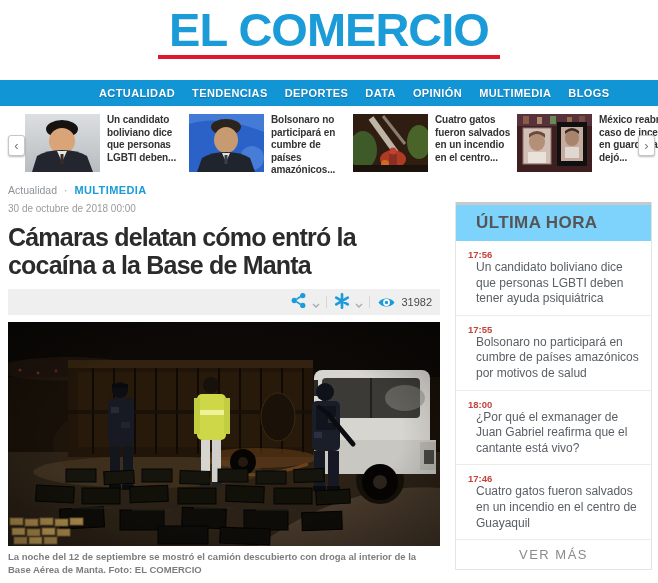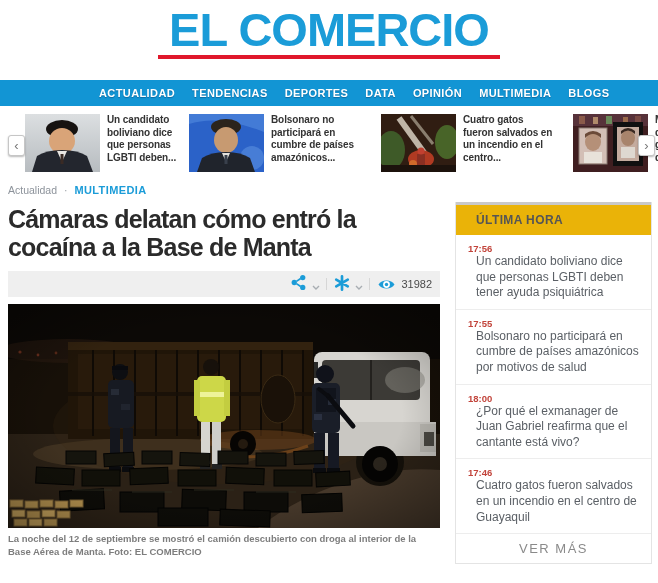--- a/index.html
+++ b/index.html
@@ -13,21 +13,21 @@
   .logo-underline { width:342px; height:4px; margin:2px auto 0; background:var(--brand_red,#e0182b); }
 
   
   .main-nav { margin-top:21px; height:26px; background:var(--nav_bg,#1295d4);
               display:flex; align-items:center; padding-left:99px; }
   .nav-item { color:#fff; font-size:11px; font-weight:bold; letter-spacing:.4px;
               margin-right:17px; text-shadow:0 1px 1px rgba(0,30,70,.35); cursor:pointer; white-space:nowrap; }
 
   
   .carousel { position:relative; display:flex; padding:8px 0 6px 6px; height:74px; }
-  .car-item { display:flex; width:192px; flex-shrink:0; cursor:pointer; }
+  .car-item { display:flex; width:164px; flex-shrink:0; cursor:pointer; }
   .car-item:first-child { padding-left:19px; width:183px; }
   .car-thumb { width:75px; height:58px; flex-shrink:0; overflow:hidden; background:#ddd; }
   .car-thumb svg { display:block; }
   .car-title { margin-left:7px; width:92px; font-size:10px; font-weight:bold;
                color:#333; line-height:1.25; letter-spacing:-.1px; }
   .car-arrow { position:absolute; top:29px; width:17px; height:21px; background:#fff;
                border:1px solid #c6c6c6; border-radius:3px; box-shadow:0 1px 2px rgba(0,0,0,.28);
                color:#777; font-size:13px; line-height:19px; text-align:center; cursor:pointer; padding:0; }
   .car-arrow.prev { left:8px; }
   .car-arrow.next { right:3px; }
@@ -52,22 +52,22 @@
   .chev { margin:3px 2px 0; }
   .views-count { font-size:11px; color:#4a4a4a; margin-left:5px; }
 
   .article-photo { margin-top:7px; width:432px; height:224px; }
   .article-photo svg { display:block; }
   .article-caption { margin-top:5px; font-size:9.5px; font-weight:bold; color:#7d7d7d;
                      line-height:1.35; width:430px; }
 
   
   .last-hour-box { border:1px solid #e4e4e4; border-top:none; }
-  .lh-header { background:#eab308; border-top:3px solid #c9c9c9; padding:8px 0 8px 20px;
-               font-size:12px; font-weight:bold; color:#555; letter-spacing:.4px; }
+  .lh-header { background:#7dd3fc; border-top:3px solid #c9c9c9; padding:8px 0 8px 20px;
+               font-size:17px; font-weight:bold; color:#555; letter-spacing:.4px; }
   .lh-item { display:flex; padding:8px 8px 8px 12px; cursor:pointer;flex-direction:column; }
   .lh-item + .lh-item { border-top:1px solid #ededed; }
   .lh-time { width:30px; flex-shrink:0; font-size:9.5px; font-weight:bold; color:var(--time_red,#c2443b); }
   .lh-text { margin-left:8px; font-size:12px; color:#5b6066; line-height:1.3; }
   .lh-more { border-top:1px solid #ededed; text-align:center; padding:7px 0;
              font-size:13px; color:#8a8a8a; letter-spacing:1.5px; cursor:pointer; }
 </style>
 </head>
 <body>
 
@@ -171,20 +171,21 @@
 </section>
 
 <div class="content-row">
 
   <main class="article-col">
     <div class="breadcrumb">
       <span class="bc-section">Actualidad</span>
       <span class="bc-sep">·</span>
       <span class="bc-category">MULTIMEDIA</span>
     </div>
+    <div class="article-date">30 de octubre de 2018 00:00</div>
     <h1 class="article-title">Cámaras delatan cómo entró la cocaína a la Base de Manta</h1>
 
     <div class="share-bar">
       <button class="icon-btn">
         <span>
           <svg width="17" height="17" viewBox="0 0 18 18">
             <circle cx="4.5" cy="9" r="2.8" fill="#1b9cd8"></circle>
             <circle cx="13.5" cy="3.8" r="2.8" fill="#1b9cd8"></circle>
             <circle cx="13.5" cy="14.2" r="2.8" fill="#1b9cd8"></circle>
             <path d="M6.8,7.8 L11.3,4.8 M6.8,10.2 L11.3,13.2" stroke="#1b9cd8" stroke-width="1.8"></path>

